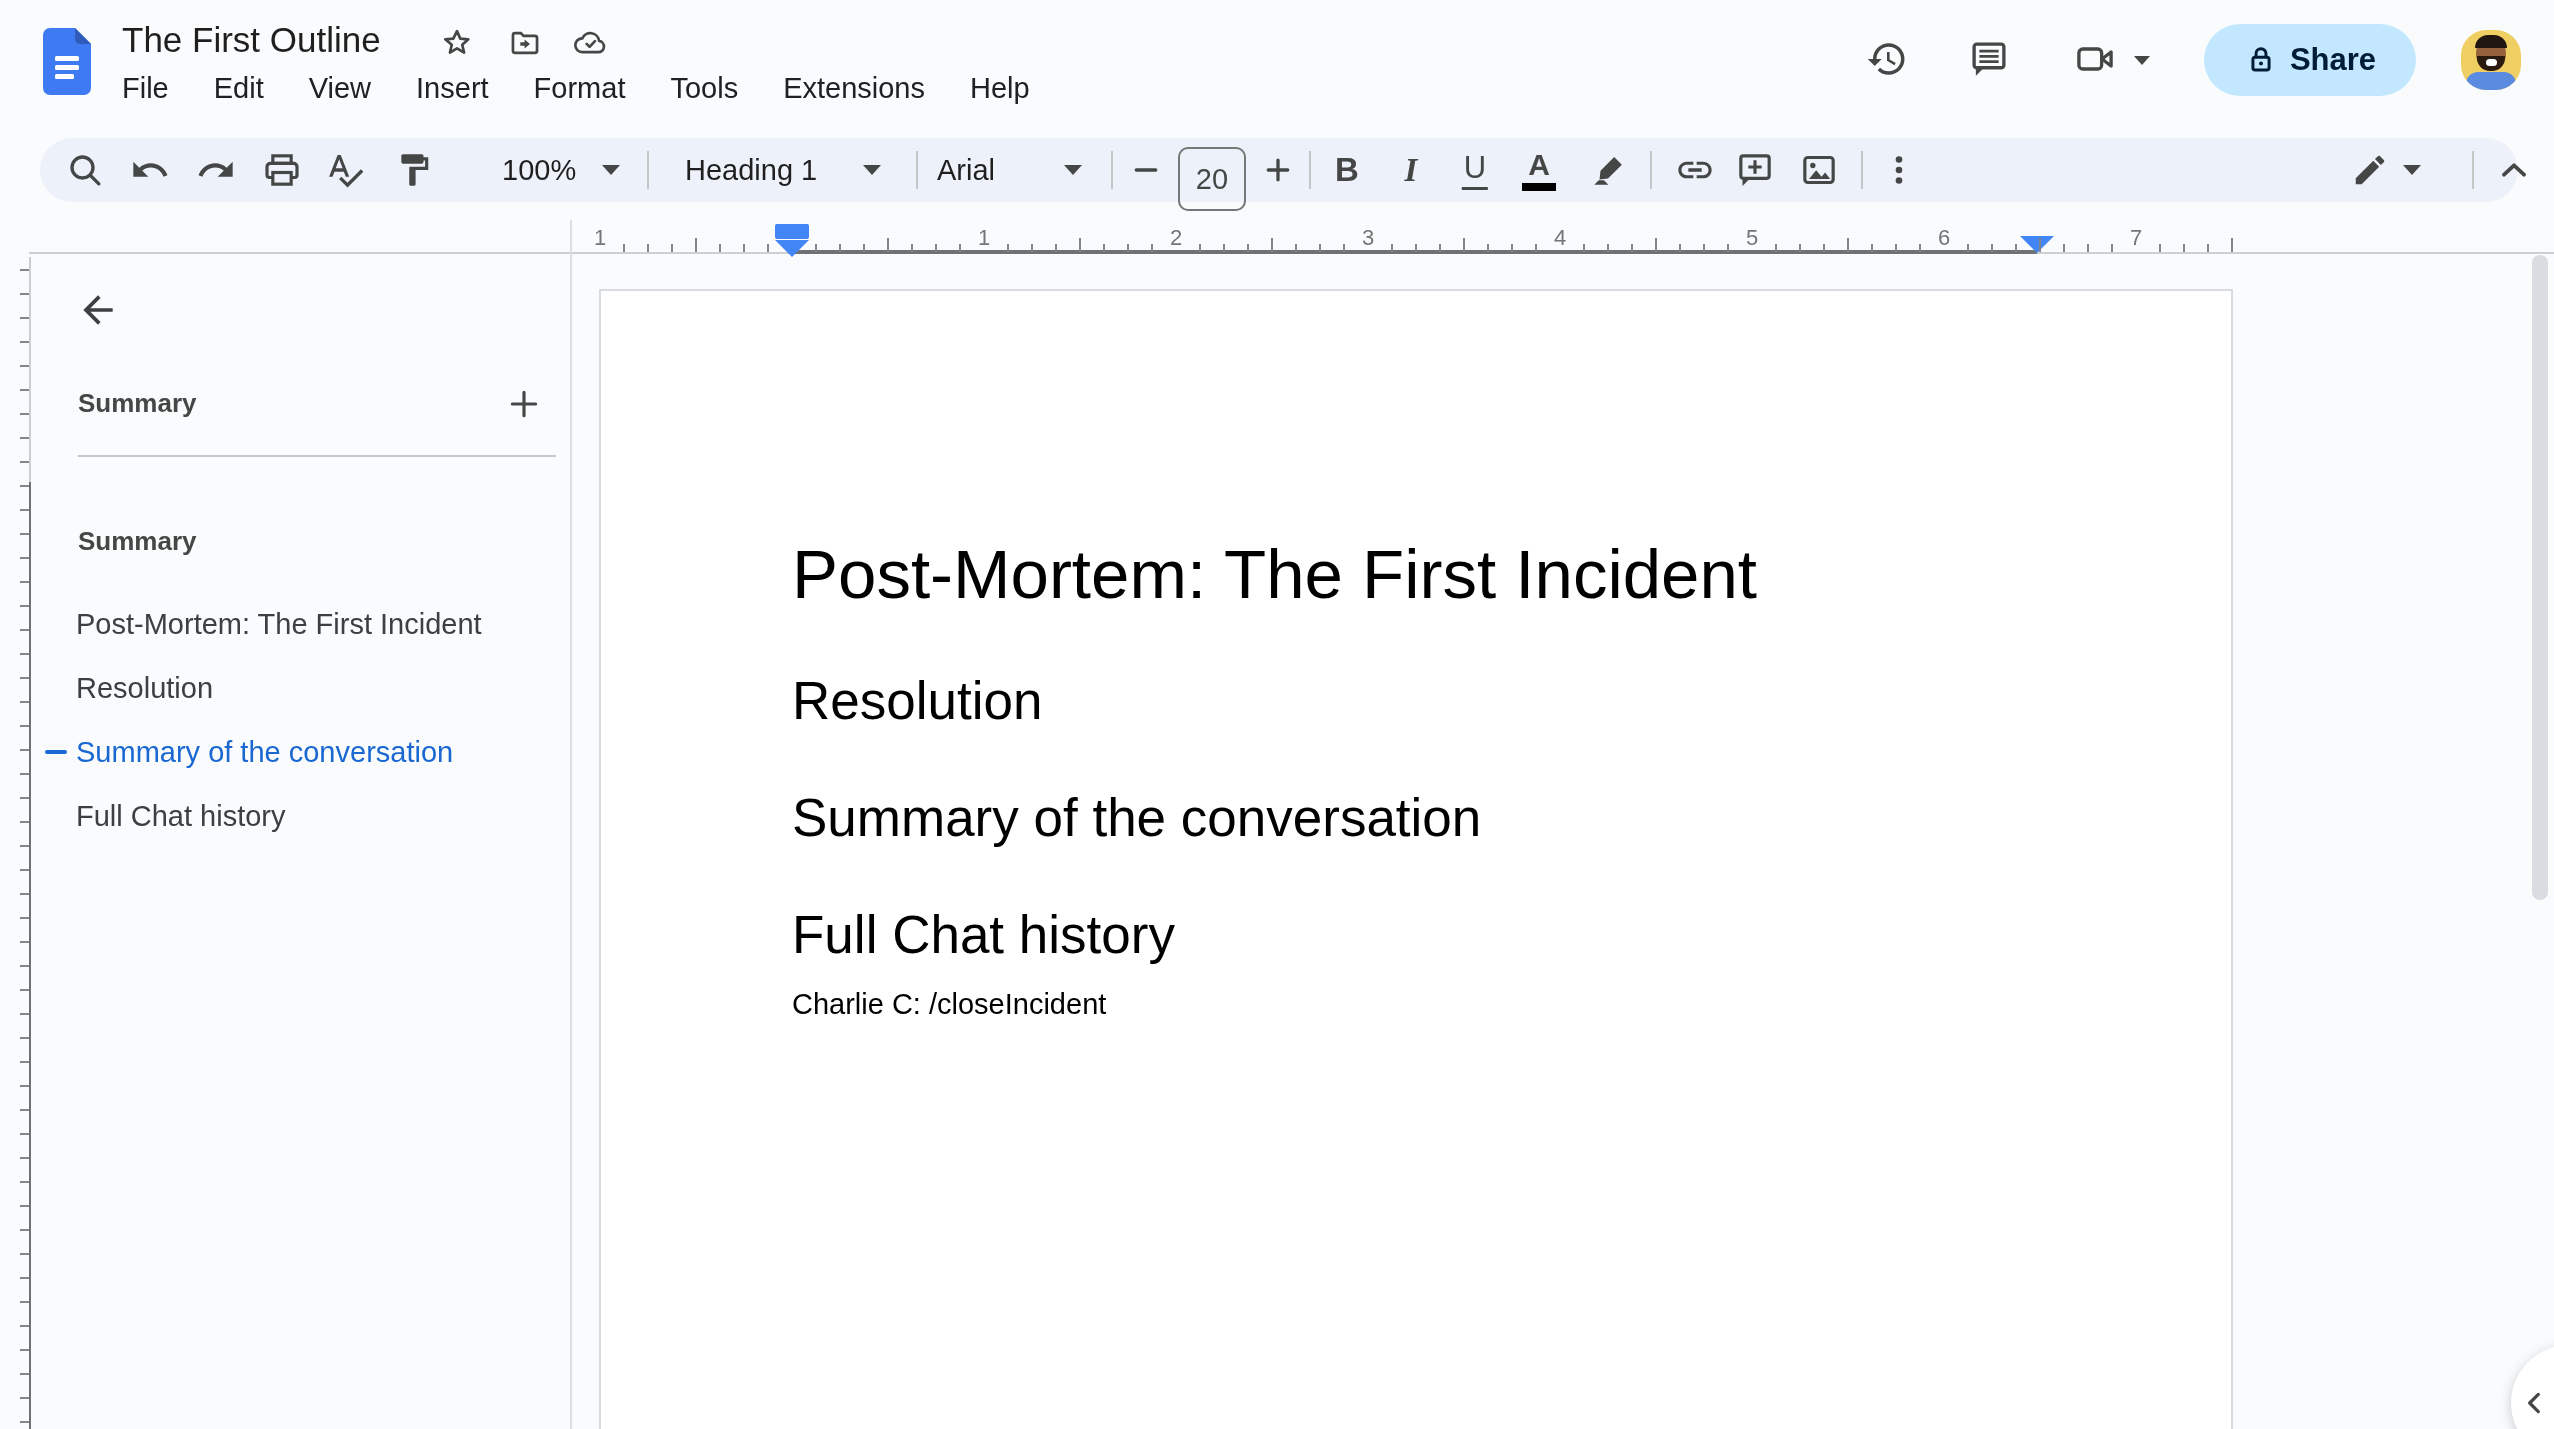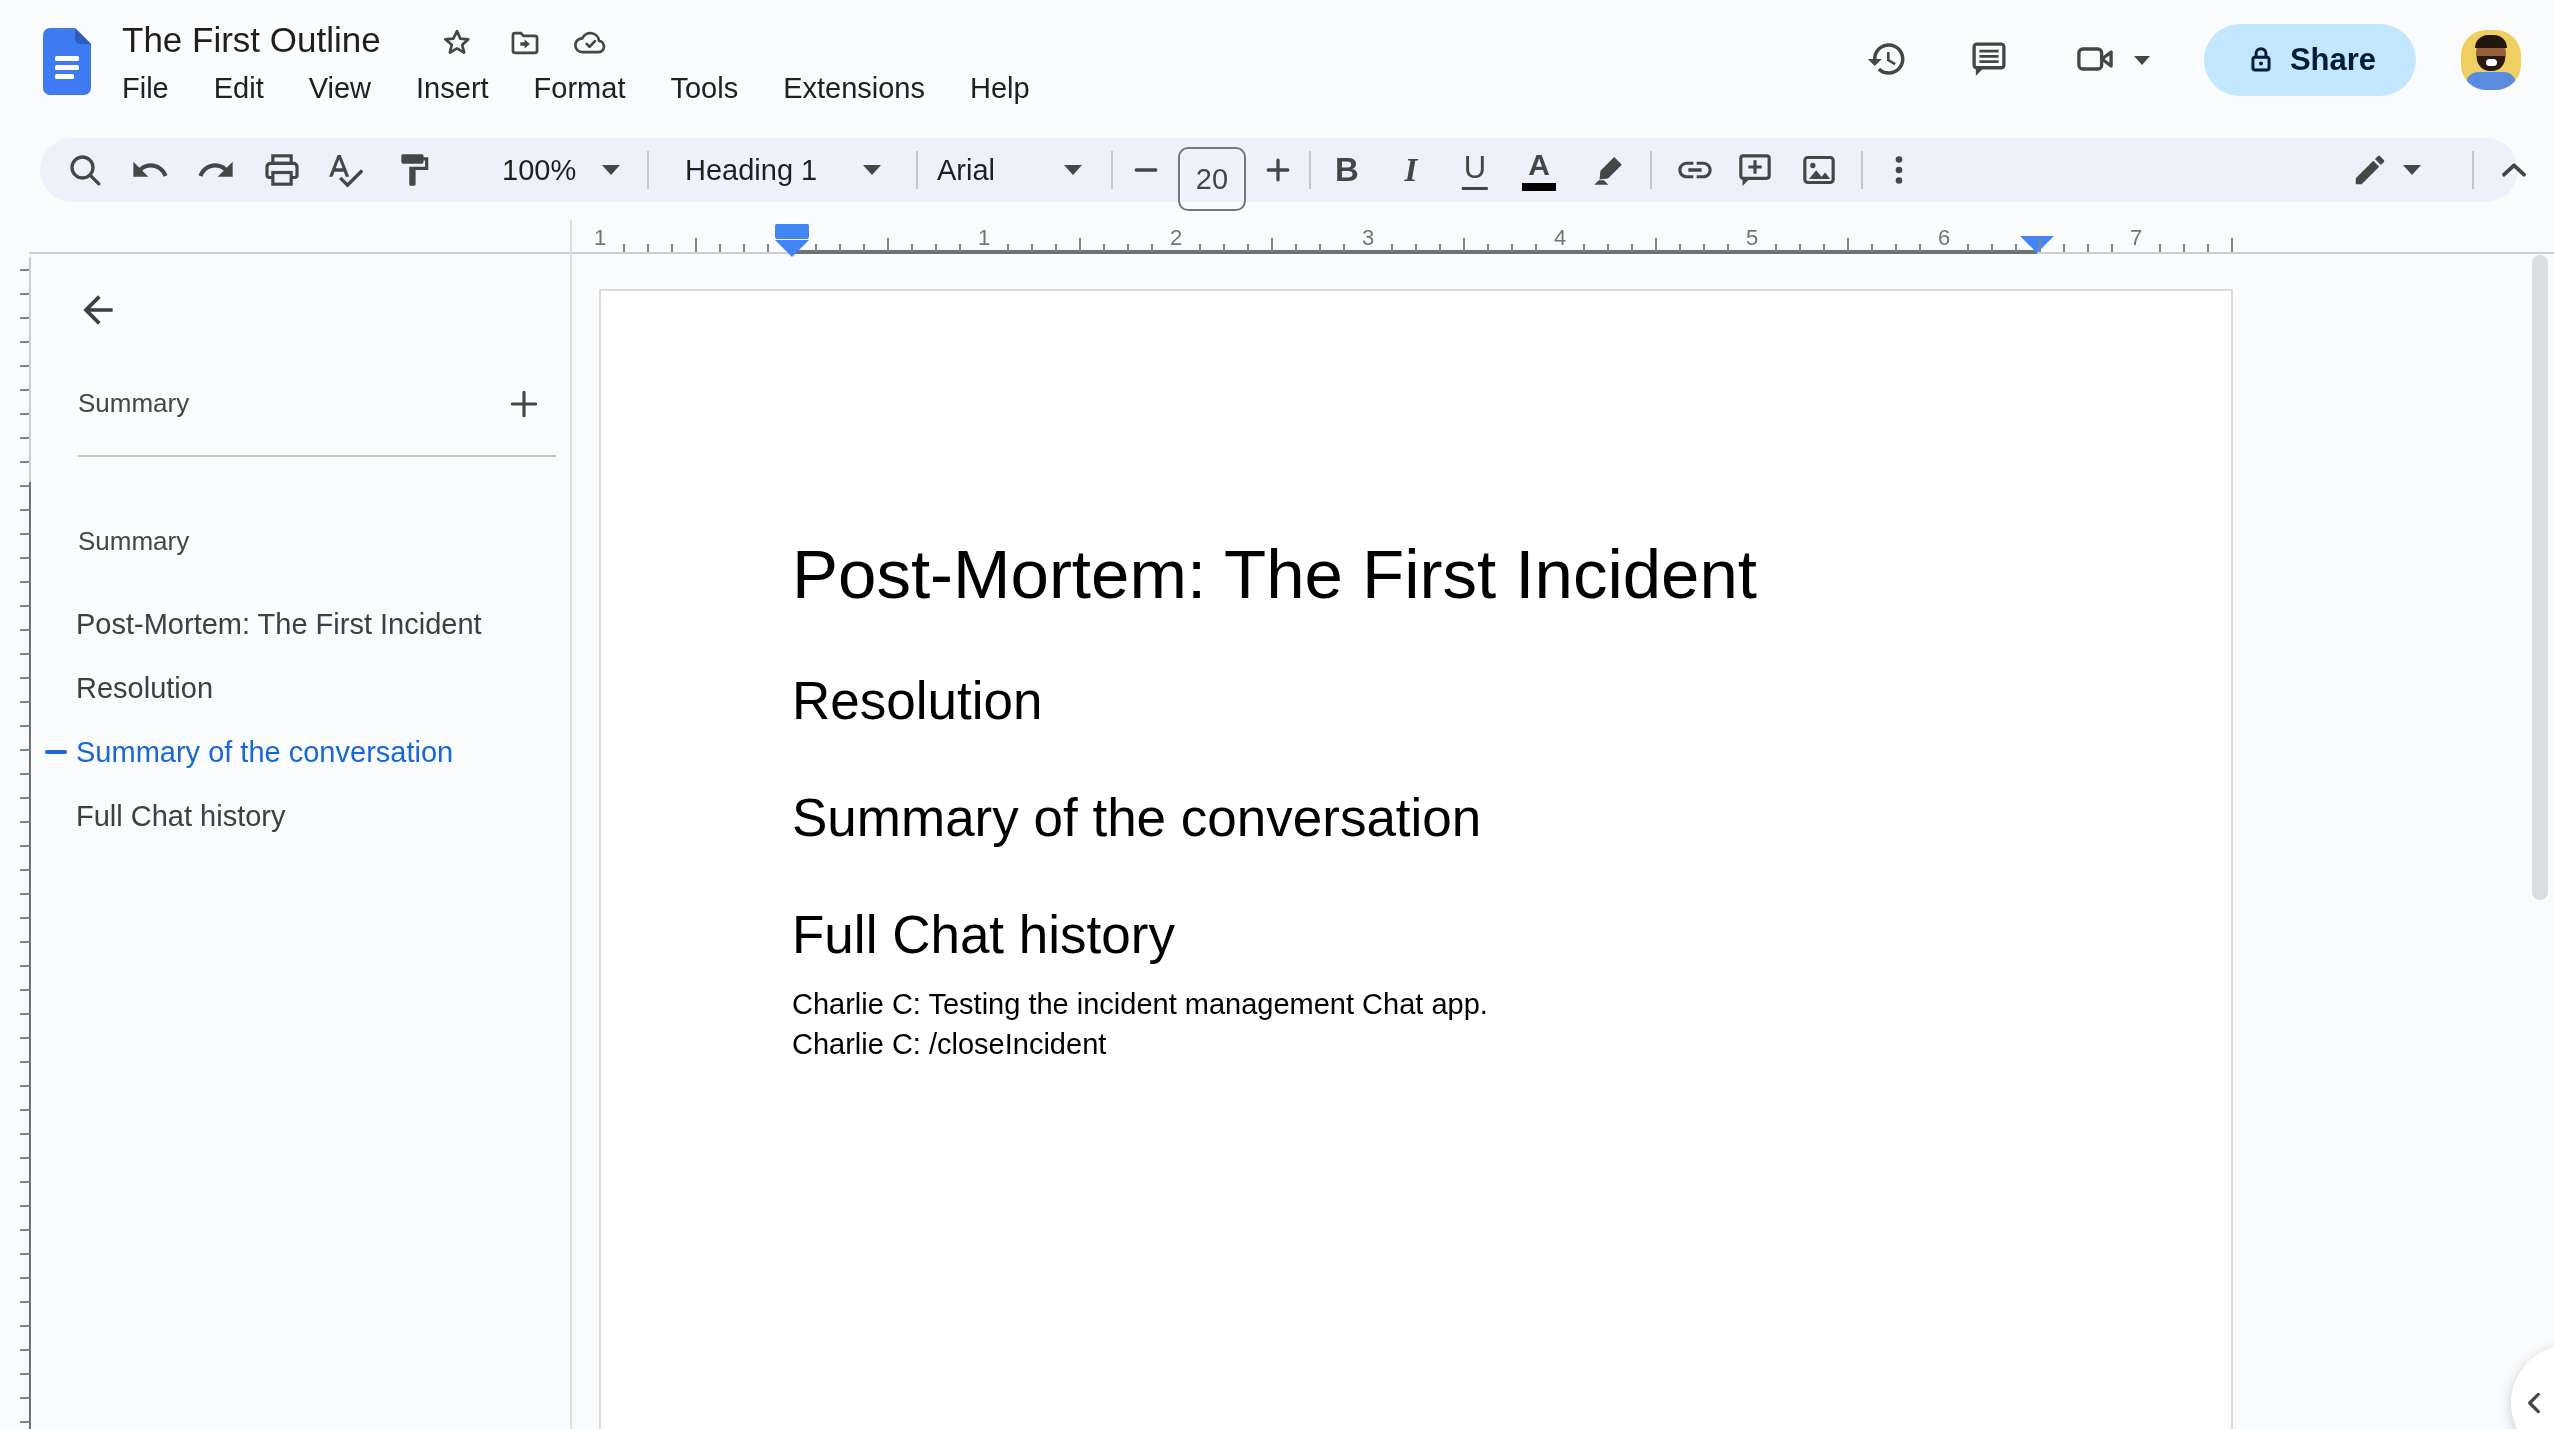--- a/index.html
+++ b/index.html
@@ -49,21 +49,21 @@
 
   
   .hnum { position:absolute; top:225px; transform:translateX(-50%); font-size:22px; color:#757575; }
   .htick { position:absolute; width:2px; background:#80868b; }
   .vtick { position:absolute; height:2px; background:#80868b; }
   .mk-rect { position:absolute; left:775px; top:224px; width:34px; height:15px; background:#4285f4; border-radius:2px; }
   .mk-tri { position:absolute; width:0; height:0; border-left:17px solid transparent;
             border-right:17px solid transparent; border-top:17px solid #4285f4; }
 
   
-  .sb-label { position:absolute; left:78px; font-size:26px; font-weight:400; color:#444746; }
+  .sb-label { position:absolute; left:78px; font-size:26px; font-weight:700; color:#444746; }
   .sb-divider { position:absolute; left:78px; top:455px; width:478px; height:2px; background:#c7c7c7; }
   .outline-list { position:absolute; left:30px; top:592px; width:530px; }
   .outline-item { position:relative; height:64px; display:flex; align-items:center;
                   padding-left:46px; font-size:29px; color:#3c4043; cursor:default; white-space:nowrap; }
   .outline-item.active { color:#1967d2; }
   .outline-dash { position:absolute; left:15px; top:30px; width:22px; height:4px;
                   background:#1967d2; border-radius:2px; }
 
   
   .sep-line { position:absolute; left:570px; top:220px; width:2px; height:1209px; background:#dadfe4; }
@@ -458,21 +458,20 @@
 
 <div class="sep-line"></div>
 <div class="page">
   <div class="page-content">
     <div class="d-title">Post-Mortem: The First Incident</div>
     <div id="doc-sections">
         <div class="d-h">Resolution</div>
         <div class="d-h">Summary of the conversation</div>
         <div class="d-h">Full Chat history</div>
         <div class="d-paras">
-          <p>Charlie C: Testing the incident management Chat app.</p>
           <p>Charlie C: /closeIncident</p>
         </div>
       </div>
   </div>
 </div>
 
 <div class="scrollbar"></div>
 
 <div class="fab">
   <svg class="abs" style="left:8px;top:42px;" width="32" height="32" viewBox="0 0 24 24">

